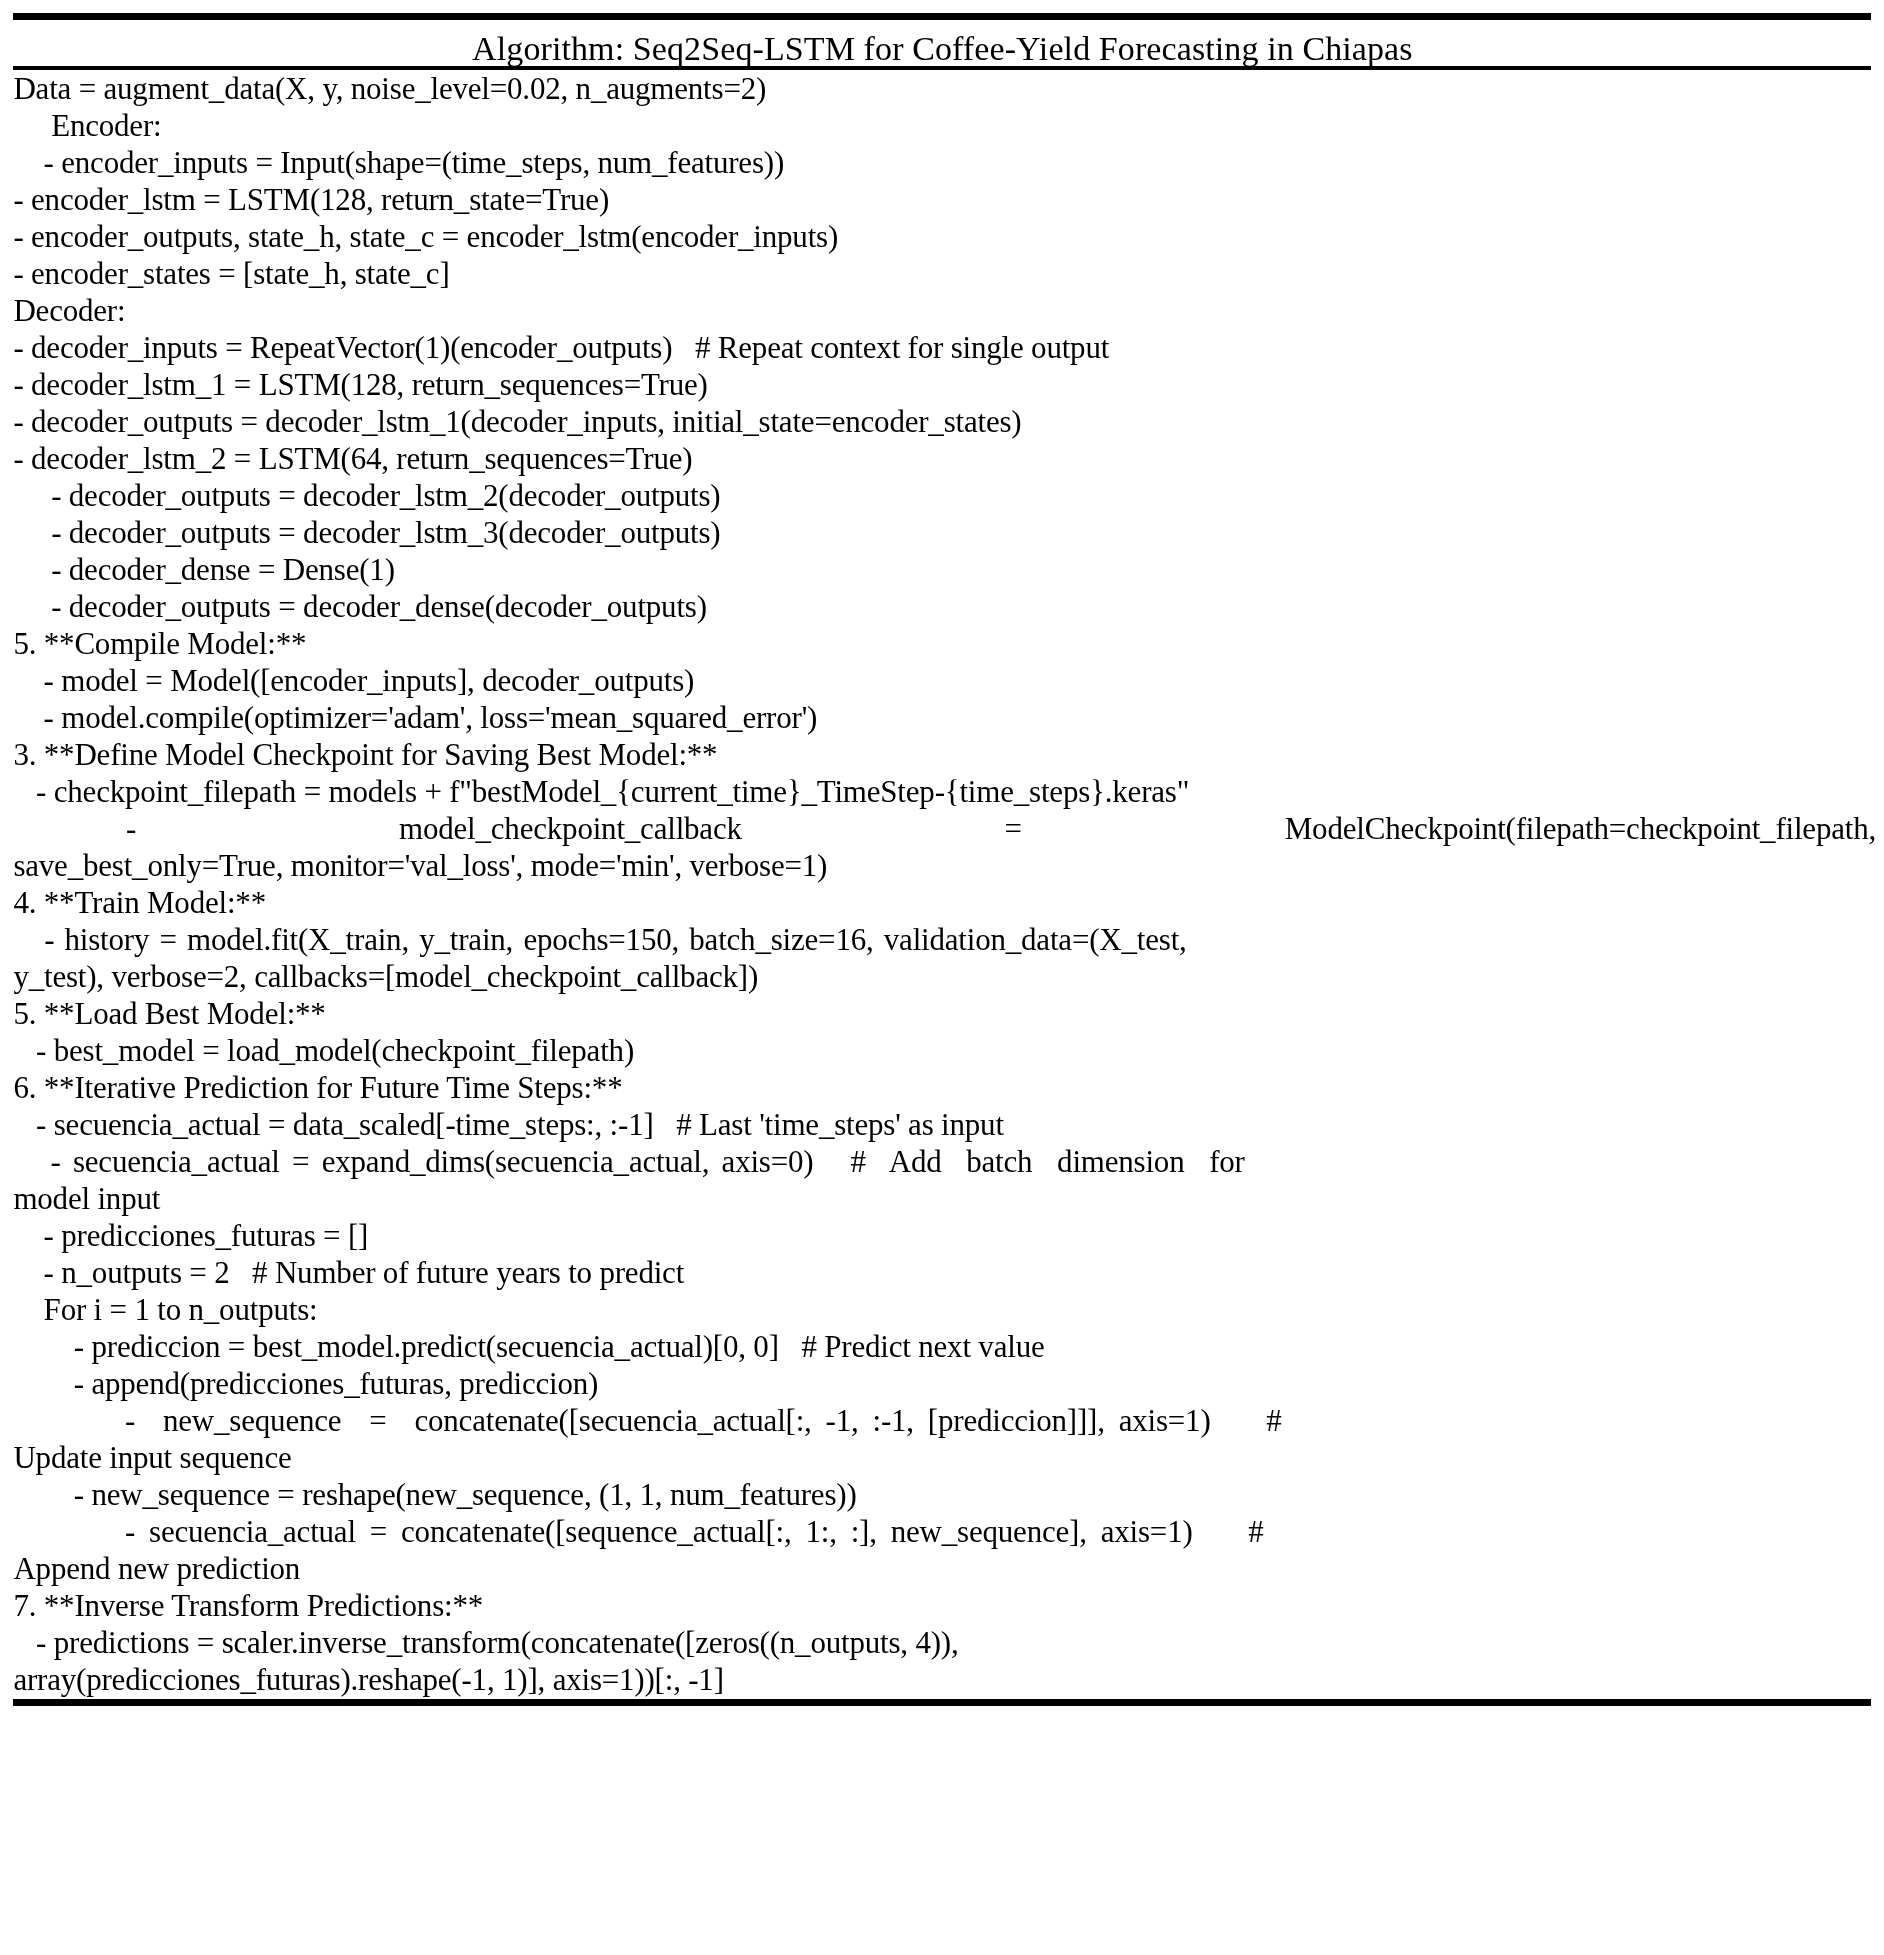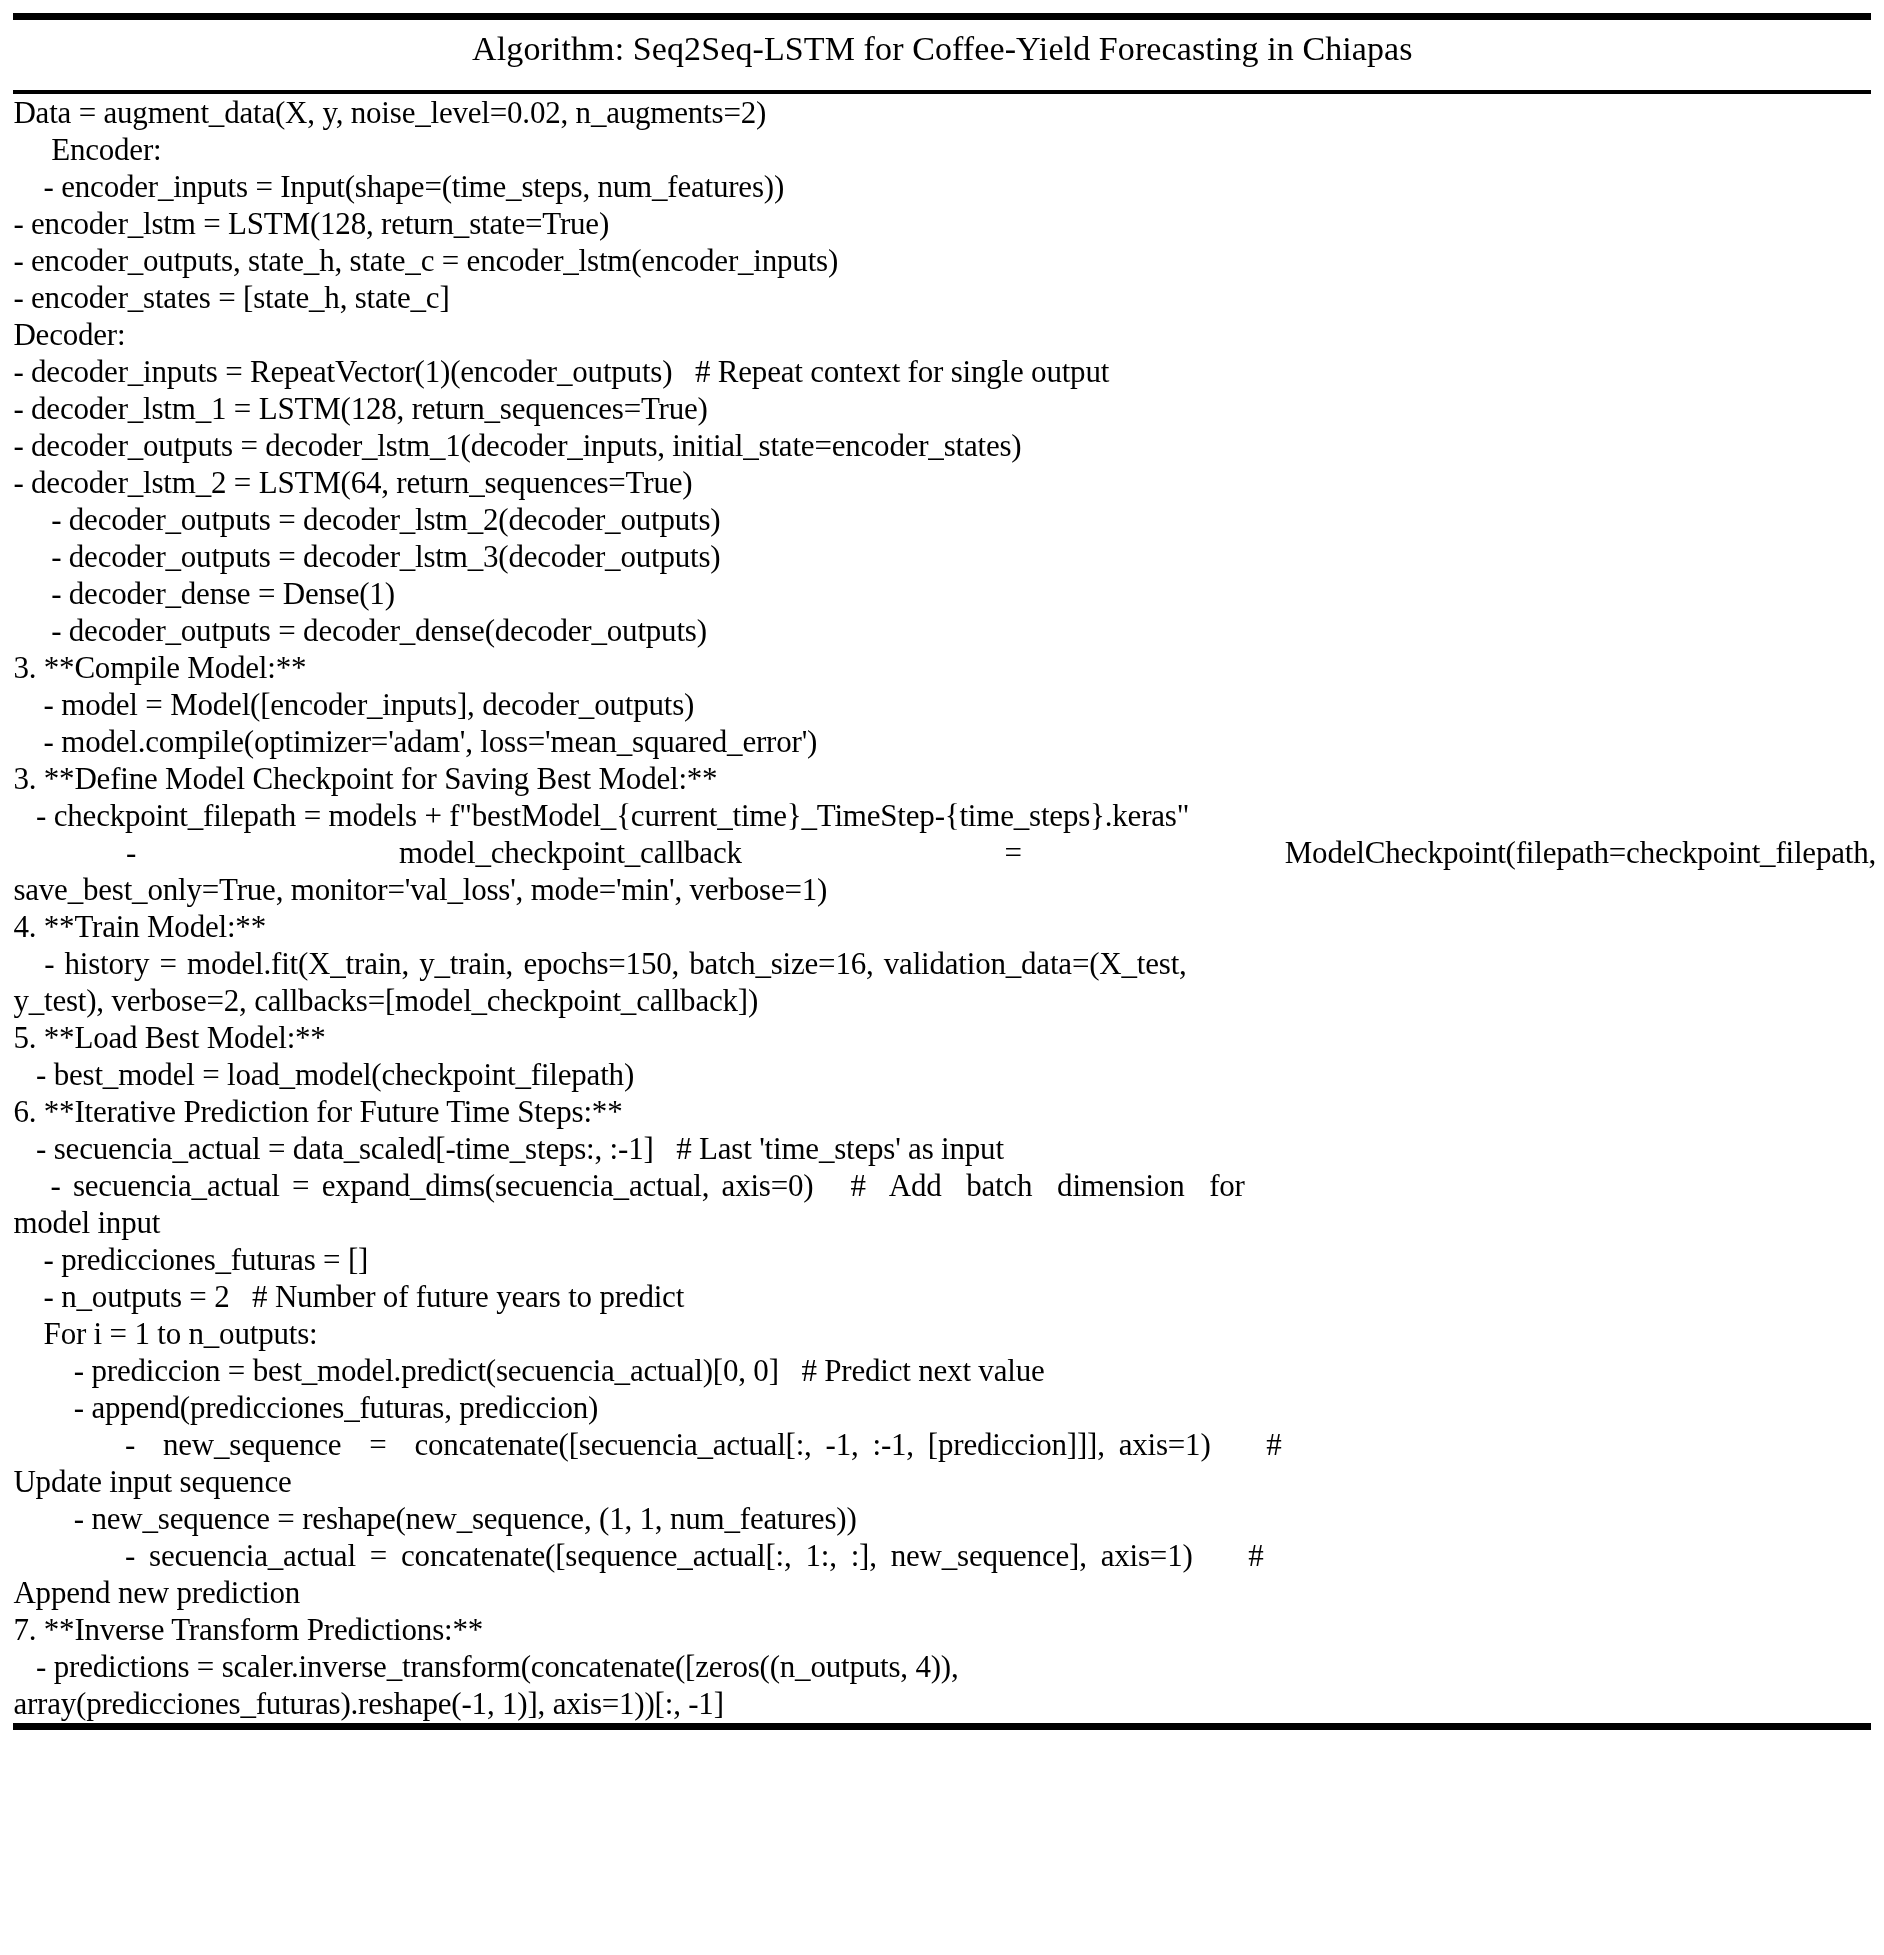--- a/index.html
+++ b/index.html
@@ -30,21 +30,21 @@
   .rule-thin {
     height: 3.2px;
     background: #000000;
     width: 100%;
   }
 
   .algo-title {
     text-align: center;
     font-size: 34px;
     line-height: 58px;
-    height: 70px;
+    height: 46px;
     white-space: nowrap;
     letter-spacing: 0.1px;
   }
 
   .algo-body {
     padding: 0;
   }
 
   
   .line {
@@ -86,21 +86,21 @@
       <div class="line">- encoder_states = [state_h, state_c]</div>
       <div class="line">Decoder:</div>
       <div class="line">- decoder_inputs = RepeatVector(1)(encoder_outputs)   # Repeat context for single output</div>
       <div class="line">- decoder_lstm_1 = LSTM(128, return_sequences=True)</div>
       <div class="line">- decoder_outputs = decoder_lstm_1(decoder_inputs, initial_state=encoder_states)</div>
       <div class="line">- decoder_lstm_2 = LSTM(64, return_sequences=True)</div>
       <div class="line">     - decoder_outputs = decoder_lstm_2(decoder_outputs)</div>
       <div class="line">     - decoder_outputs = decoder_lstm_3(decoder_outputs)</div>
       <div class="line">     - decoder_dense = Dense(1)</div>
       <div class="line">     - decoder_outputs = decoder_dense(decoder_outputs)</div>
-      <div class="line">3. **Compile Model:**</div>
+      <div class="line">5. **Compile Model:**</div>
       <div class="line">    - model = Model([encoder_inputs], decoder_outputs)</div>
       <div class="line">    - model.compile(optimizer='adam', loss='mean_squared_error')</div>
       <div class="line">3. **Define Model Checkpoint for Saving Best Model:**</div>
       <div class="line">   - checkpoint_filepath = models + f"bestModel_{current_time}_TimeStep-{time_steps}.keras"</div>
       <div class="line just-a">   -       model_checkpoint_callback       =       ModelCheckpoint(filepath=checkpoint_filepath,</div>
       <div class="line">save_best_only=True, monitor='val_loss', mode='min', verbose=1)</div>
       <div class="line">4. **Train Model:**</div>
       <div class="line just-f">   - history = model.fit(X_train, y_train, epochs=150, batch_size=16, validation_data=(X_test,</div>
       <div class="line">y_test), verbose=2, callbacks=[model_checkpoint_callback])</div>
       <div class="line">5. **Load Best Model:**</div>

